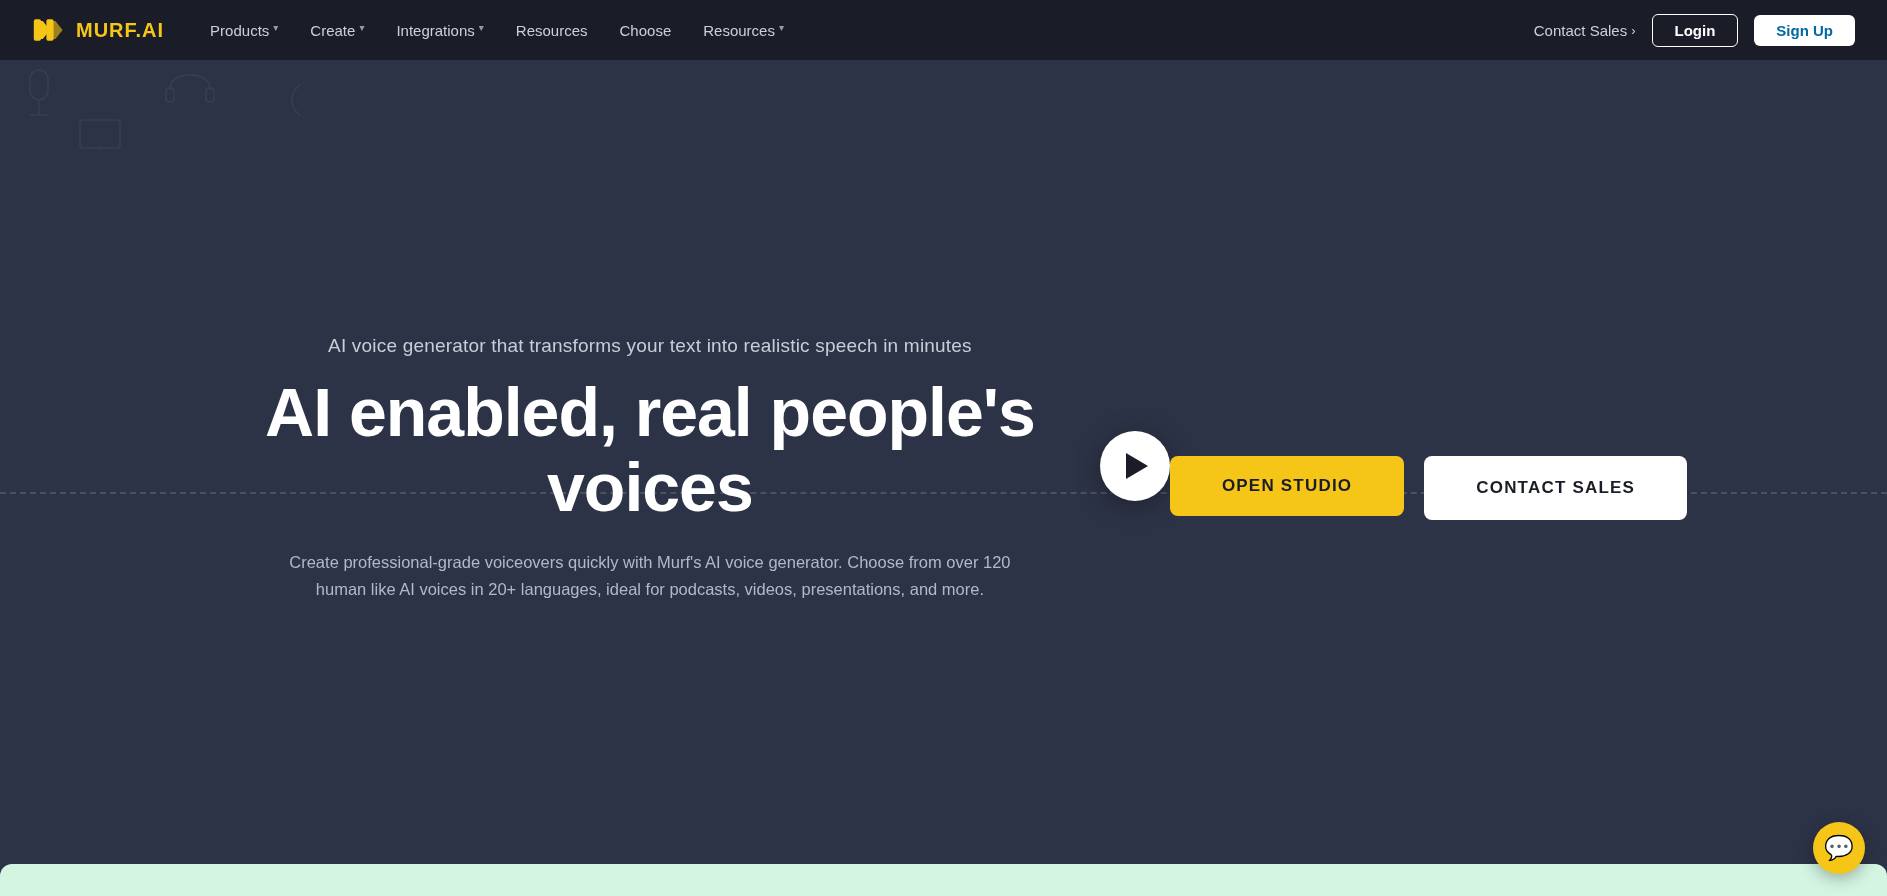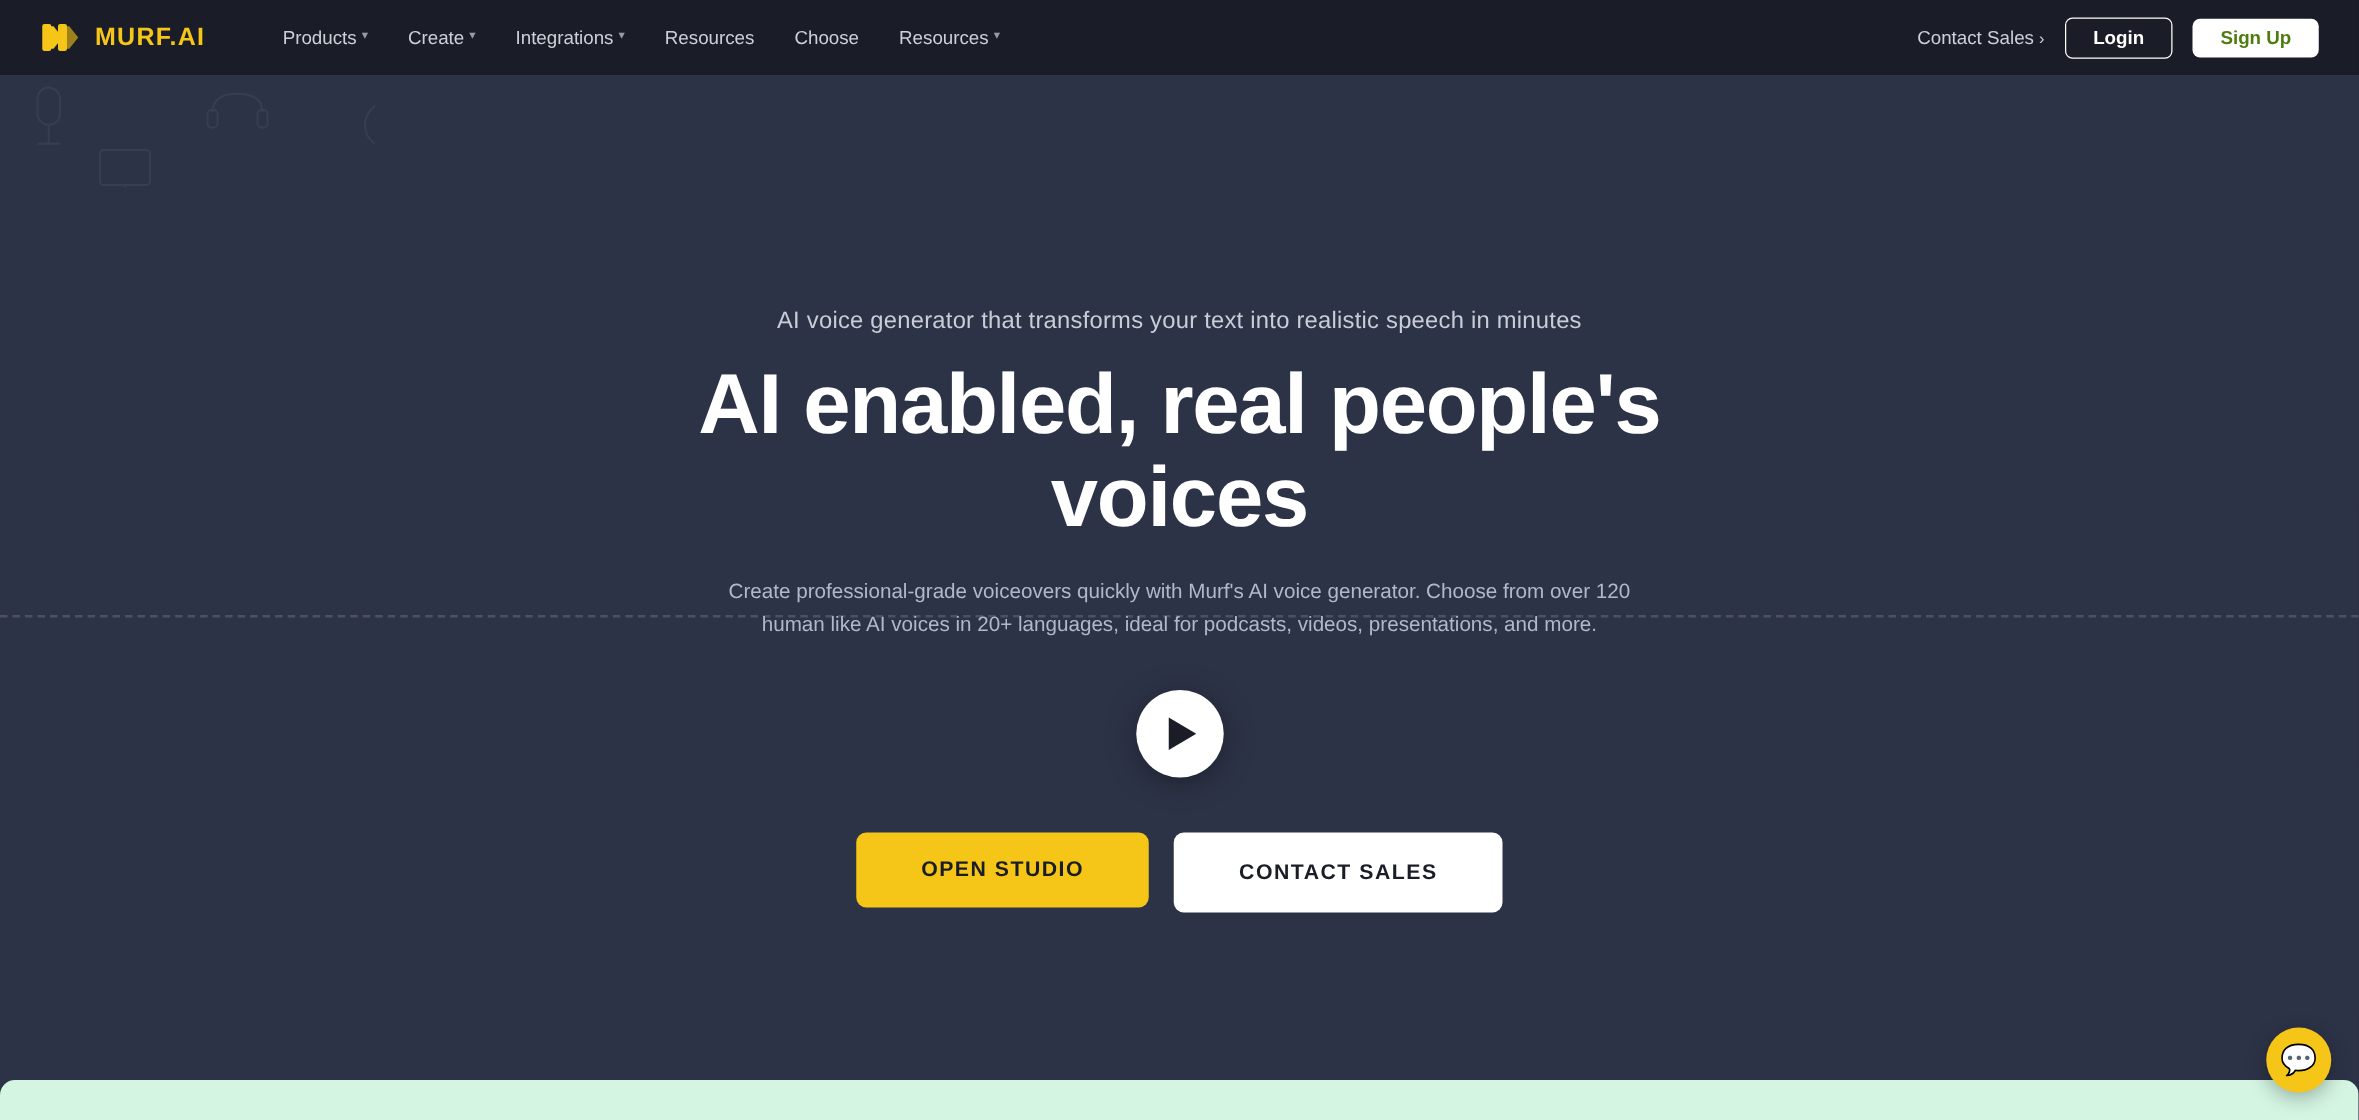--- a/index.html
+++ b/index.html
@@ -13,21 +13,21 @@
       padding: 0 32px;
       height: 60px;
       position: fixed;
       top: 0; left: 0; right: 0;
       z-index: 100;
     }
     .logo-area {
       display: flex;
       align-items: center;
       gap: 8px;
-      margin-right: 48px;
+      margin-right: 32px;
       text-decoration: none;
     }
     .logo-icon {
       width: 36px;
       height: 36px;
     }
     .logo-text {
       color: #fff;
       font-size: 20px;
       font-weight: 700;
@@ -76,35 +76,35 @@
       color: #fff;
       padding: 7px 22px;
       border-radius: 6px;
       font-size: 15px;
       cursor: pointer;
       font-weight: 700;
     }
     .btn-signup {
       background: #fff;
       border: none;
-      color: #4d7c0f;
+      color: #0369a1;
       padding: 7px 22px;
       border-radius: 6px;
       font-size: 15px;
       cursor: pointer;
       font-weight: 600;
     }
 
     
     .hero {
       min-height: 896px;
       background: #2d3347;
       position: relative;
       display: flex;
-      flex-direction: column;
+      flex-direction: row;
       align-items: center;
       justify-content: center;
       padding: 120px 20px 40px;
       overflow: hidden;
       text-align: center;
     }
 
     .hero-content {
       position: relative;
       z-index: 2;

